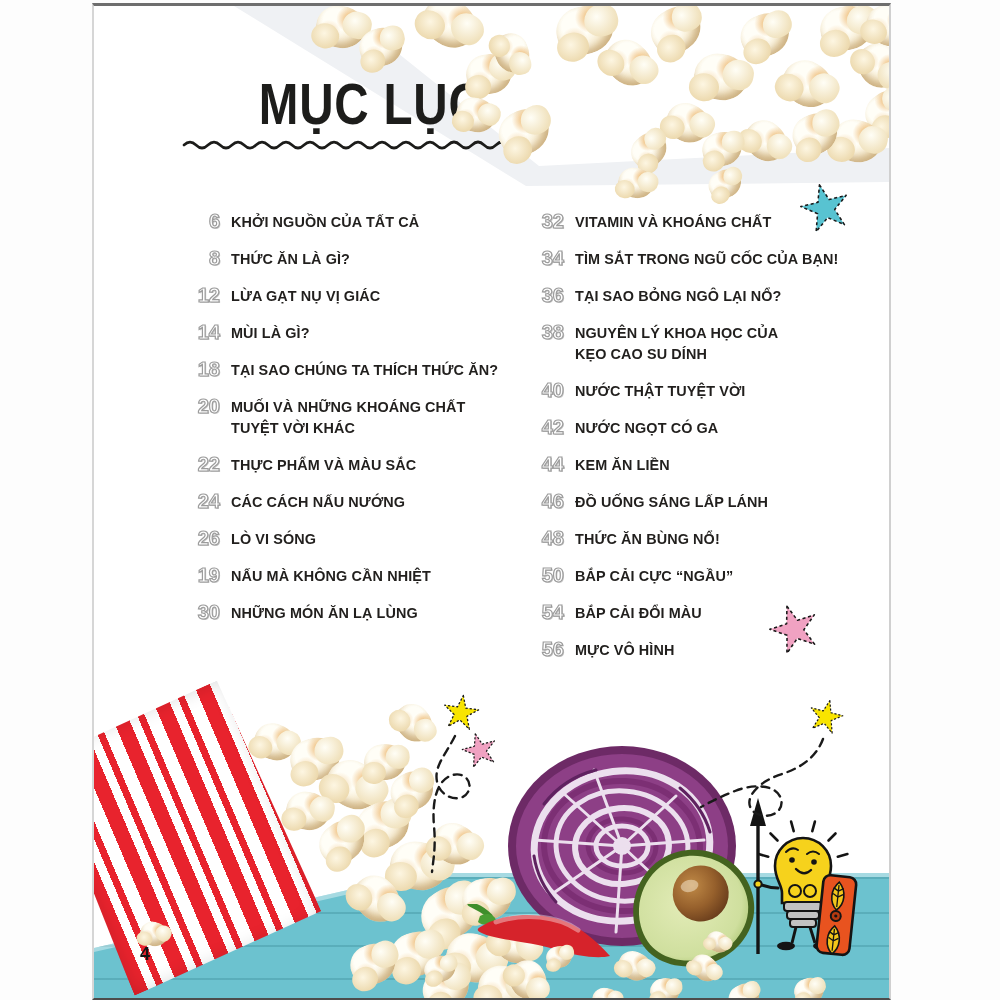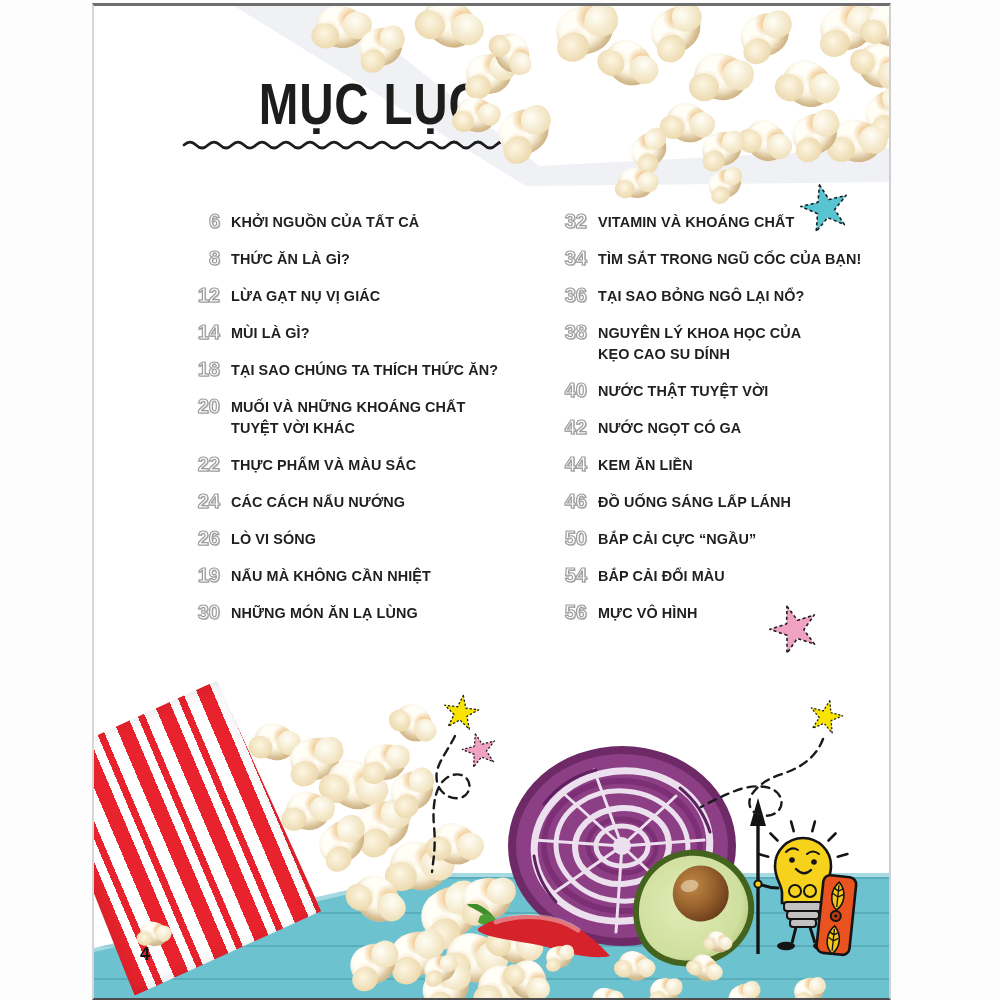--- a/index.html
+++ b/index.html
@@ -11,21 +11,21 @@
   .wedge{position:absolute;left:0;top:0;width:795px;height:200px;background:#eff1f4;
          clip-path:polygon(140px 0,245px 0,445px 160px,795px 142px,795px 176px,432px 180px);}
   
   .title-wrap{position:absolute;left:140px;top:64px;width:240px;}
   .title{display:inline-block;font-size:58px;font-weight:bold;color:#1d1d1b;letter-spacing:1px;
          transform:scaleX(.82);transform-origin:center;white-space:nowrap;}
   .wavy{position:absolute;left:88px;top:131px;}
   
   .toc-col{position:absolute;top:205px;}
   #toc-left{left:88px;}
-  #toc-right{left:455px;}
+  #toc-right{left:432px;}
   .toc-row{display:flex;align-items:flex-start;margin-bottom:16px;}
   .toc-num{width:38px;text-align:right;font-size:20px;line-height:21px;font-weight:bold;color:#ffffff;
            -webkit-text-stroke:1.2px #9c9c9c;text-shadow:1px 1px 0 #c9c9c9;flex:none;}
   .toc-label{margin-left:11px;font-size:15.5px;line-height:21px;font-weight:bold;color:#211f1d;
              white-space:pre;display:inline-block;transform:scaleX(.93);transform-origin:left center;
              letter-spacing:.1px;}
   
   .table{position:absolute;left:0;top:0;width:795px;height:992px;background-color:#6cc2cf;
          background-image:repeating-linear-gradient(180deg,transparent 0 31px,rgba(0,75,85,.17) 31px 33px);
          background-position:0 875px;
@@ -141,20 +141,24 @@
           <span class="toc-num">42</span>
           <span class="toc-label">NƯỚC NGỌT CÓ GA</span>
         </div>
         <div class="toc-row">
           <span class="toc-num">44</span>
           <span class="toc-label">KEM ĂN LIỀN</span>
         </div>
         <div class="toc-row">
           <span class="toc-num">46</span>
           <span class="toc-label">ĐỒ UỐNG SÁNG LẤP LÁNH</span>
+        </div>
+        <div class="toc-row">
+          <span class="toc-num">48</span>
+          <span class="toc-label">THỨC ĂN BÙNG NỔ!</span>
         </div>
         <div class="toc-row">
           <span class="toc-num">50</span>
           <span class="toc-label">BẮP CẢI CỰC “NGẦU”</span>
         </div>
         <div class="toc-row">
           <span class="toc-num">54</span>
           <span class="toc-label">BẮP CẢI ĐỔI MÀU</span>
         </div>
         <div class="toc-row">

